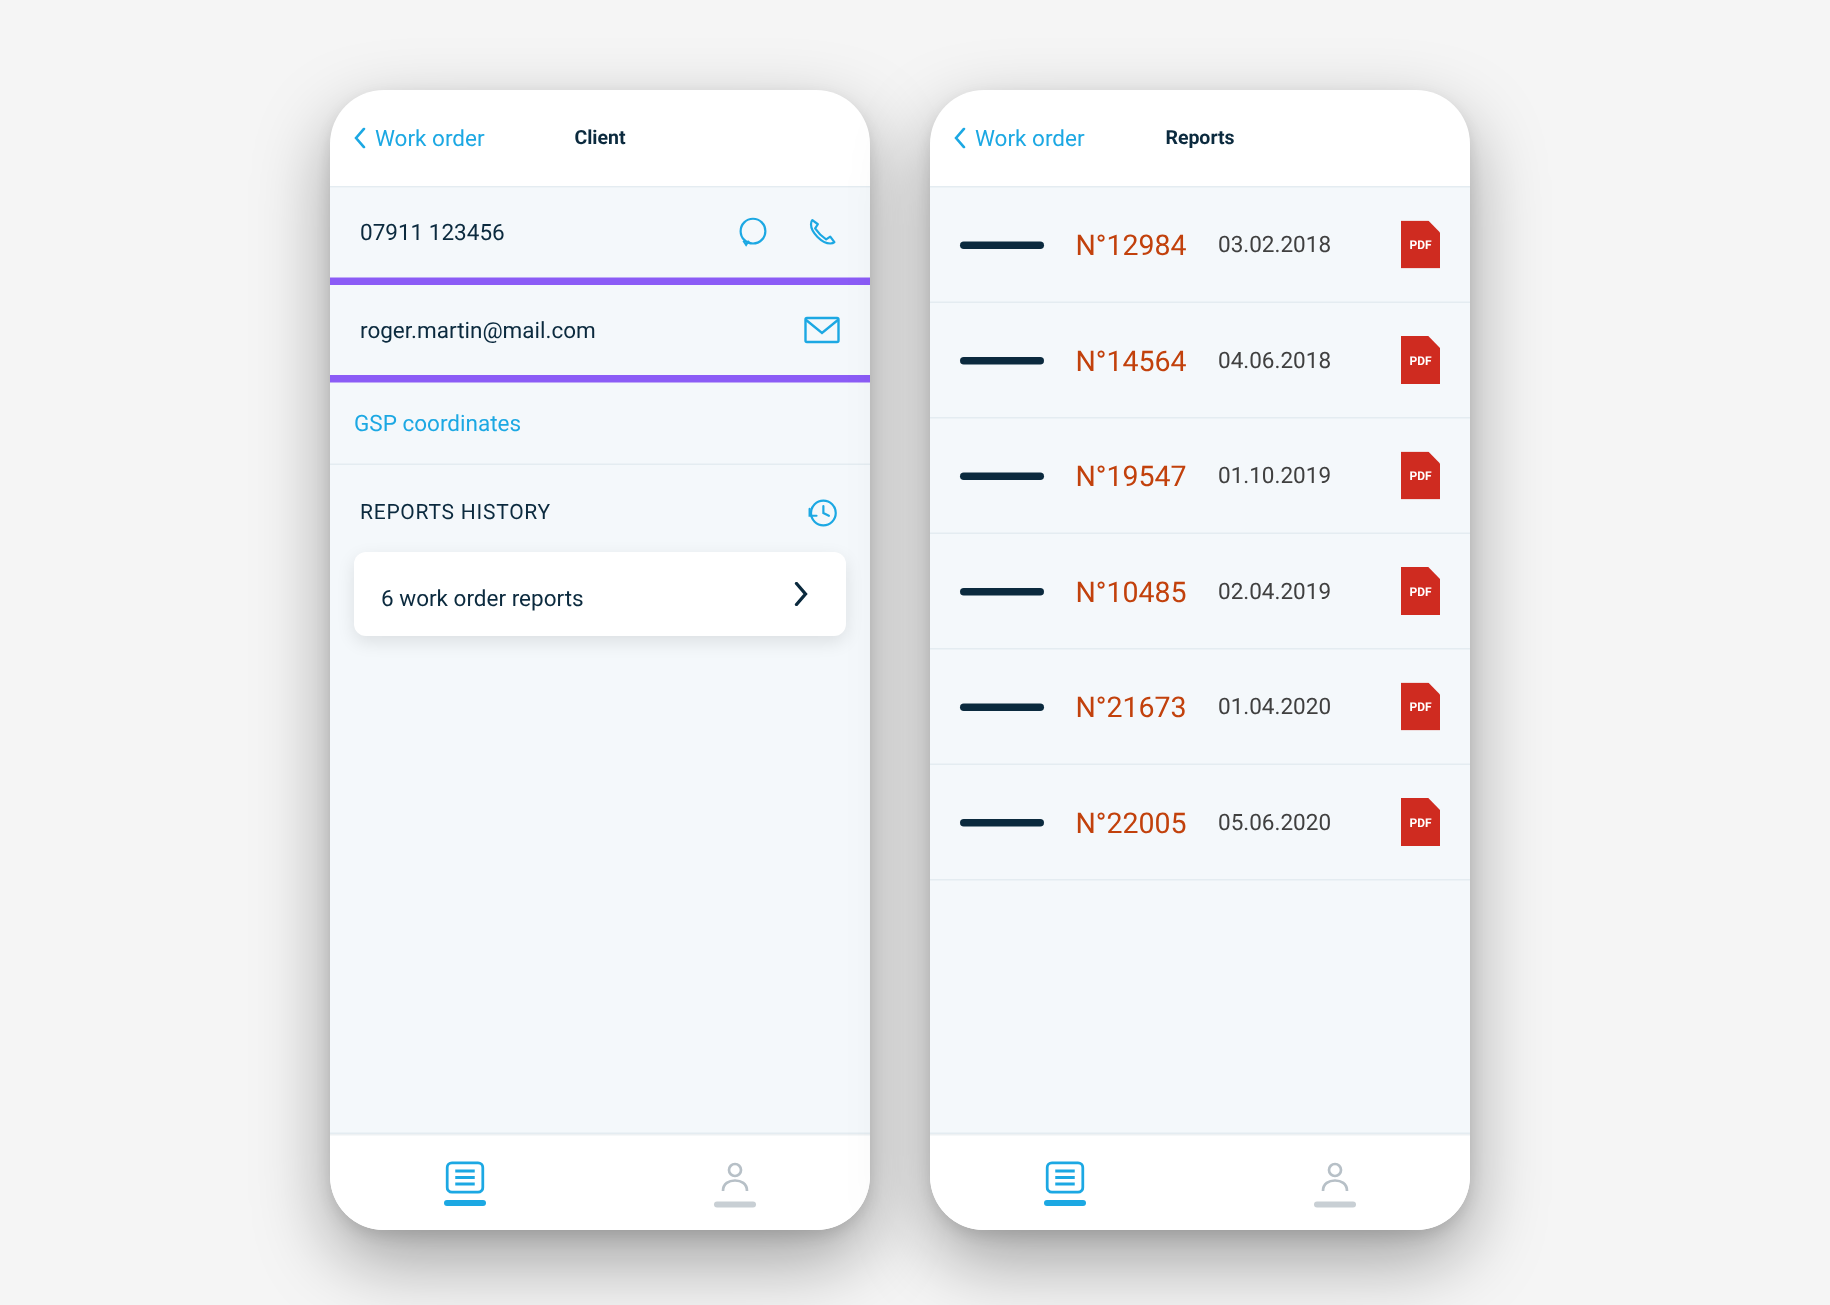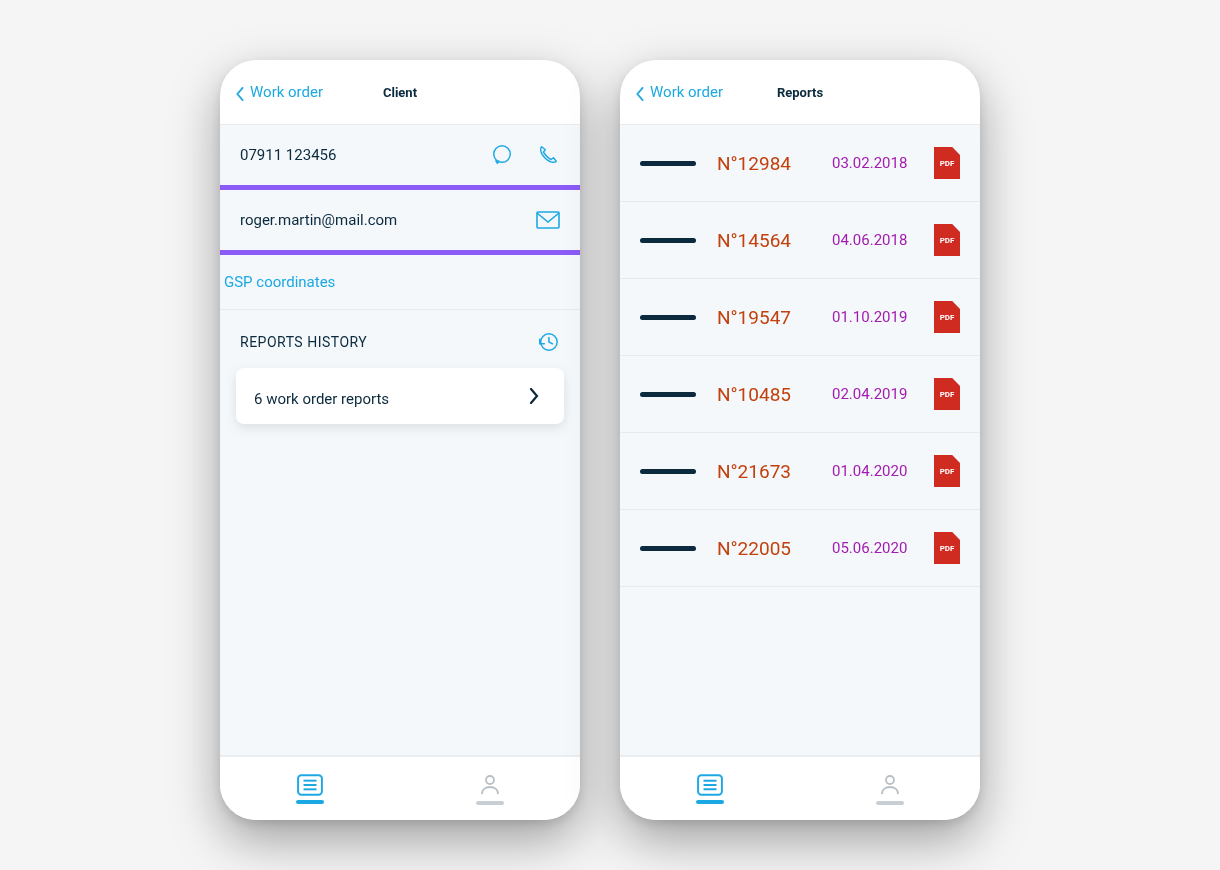--- a/index.html
+++ b/index.html
@@ -31,21 +31,21 @@
     height: 64px;
     display: flex;
     align-items: center;
     padding: 0 14px;
     position: relative;
   }
   .back {
     color: #1ca8e3;
     font-size: 15px;
     display: flex;
-    align-items: flex-end;
+    align-items: center;
     gap: 4px;
     cursor: pointer;
   }
   .back svg { width: 12px; height: 14px; }
   .title {
     position: absolute;
     left: 50%;
     transform: translateX(-50%);
     font-weight: 700;
     font-size: 13px;
@@ -105,21 +105,21 @@
   .map::after  { right:-30px; top:-30px; width:70px; height:70px; transform:rotate(20deg); }
   .map-pin {
     position:absolute; left:50%; top:45%; transform:translate(-50%,-50%);
     width:34px; height:34px; border-radius:50%; background:#f8a52b;
     display:flex; align-items:center; justify-content:center;
     box-shadow:0 3px 6px rgba(0,0,0,.25);
     z-index:2;
   }
   .map-pin::after { content:''; width:5px; height:11px; background:#fff; border-radius:3px 3px 50% 50%; }
   .link-row {
-    padding: 18px 4px;
+    padding: 18px 16px;
     color:#1ca8e3;
     font-size:15px;
     border-bottom: 1px solid #e4ecf1;
     cursor:pointer;
   }
   .section-head {
     display:flex; align-items:center; justify-content:space-between;
     padding: 20px 20px 14px;
     color:#0b2a3e;
     font-size:14px;
@@ -139,21 +139,21 @@
   .card-text { color:#0b2a3e; font-size:15px; }
 
   
   .report-row {
     display:flex; align-items:center; gap:18px;
     padding: 22px 20px;
     border-bottom: 1px solid #e4ecf1;
   }
   .report-bar { width:56px; height:5px; background:#0b2a3e; border-radius:3px; }
   .report-num { color:#c2410c; font-size:19px; width:80px;text-align:center; }
-  .report-date { color:#a21caf; font-size:15px; flex:1;margin-left:20px; }
+  .report-date { color:#404040; font-size:15px; flex:1; }
   .pdf {
     width:26px; height:32px; background:#cf2b20;
     clip-path: polygon(0 0, 70% 0, 100% 25%, 100% 100%, 0 100%);
     position:relative; cursor:pointer;
     display:flex; align-items:center; justify-content:center;
   }
   .pdf::after {
     content:'PDF'; color:#fff; font-size:8px; font-weight:700;
   }
 

